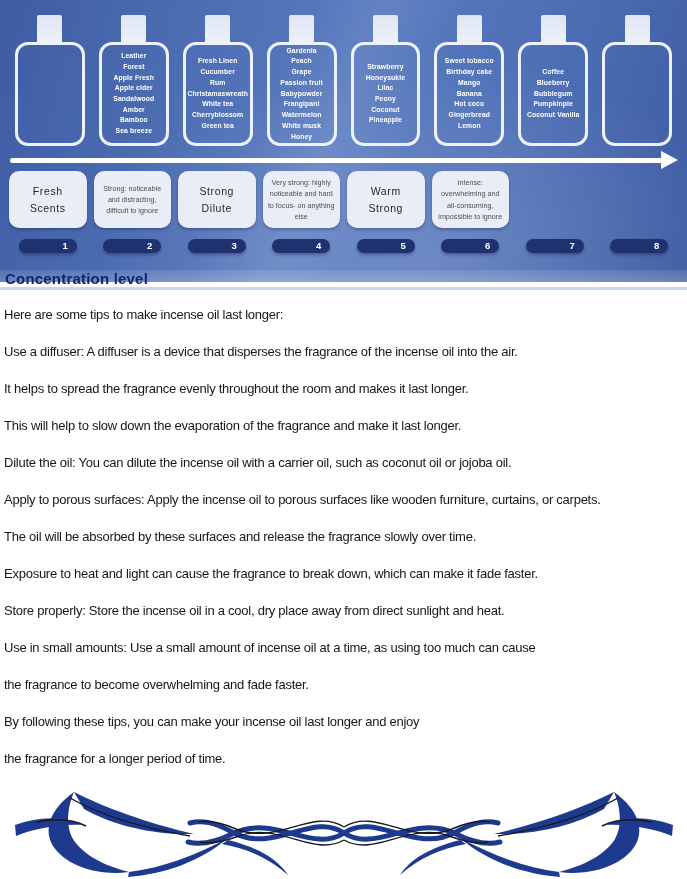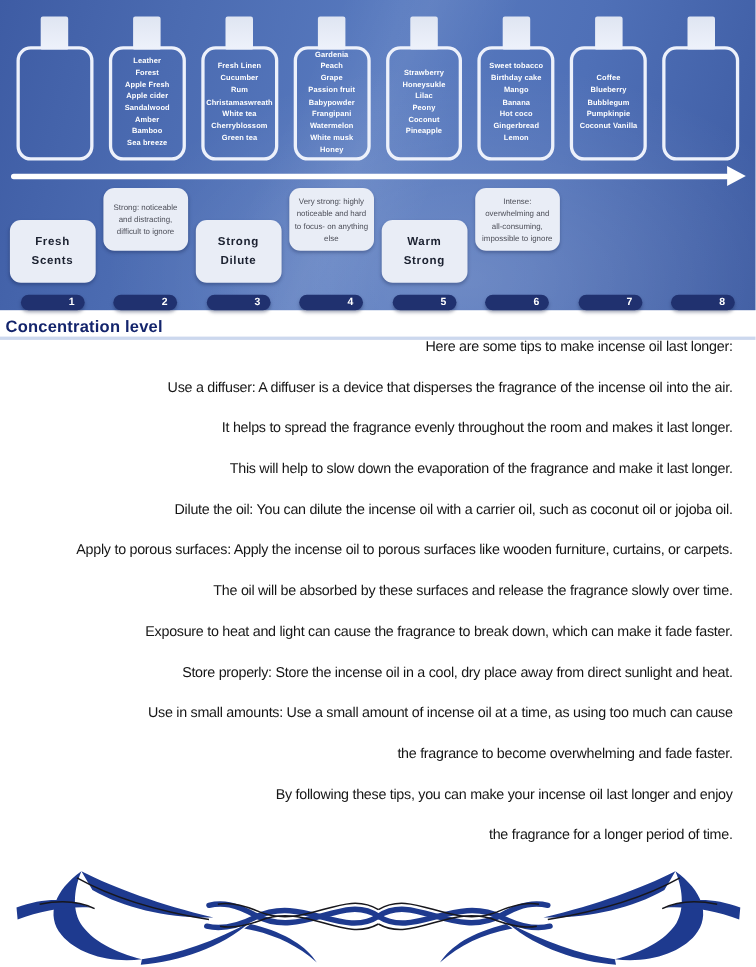--- a/index.html
+++ b/index.html
@@ -65,47 +65,47 @@
     gap: 7px; padding: 0 9px; margin-top: 4px;
   }
   .level-box {
     height: 57px; background: #e9edf6; border-radius: 10px;
     display: flex; align-items: center; justify-content: center;
     text-align: center; padding: 3px 5px;
     font-size: 7.2px; line-height: 1.55; color: #4c4e58;
     box-shadow: 0 2px 3px rgba(10, 20, 60, 0.28);
   }
   .level-box.em {
-    font-size: 10.5px; font-weight: bold; color: #1b2130; letter-spacing: 0.6px; margin-top: 29px;
+    font-size: 10.5px; font-weight: normal; color: #1b2130; letter-spacing: 0.6px;
   }
 
   .pills-row {
     display: grid; grid-template-columns: repeat(8, 1fr);
     gap: 7px; padding: 0 9px; margin-top: 11px;
   }
   .pill {
     width: 58px; height: 14px; margin: 0 auto;
     background: #20316f; border-radius: 7px;
     color: #ffffff; font-size: 9.5px; font-weight: bold;
     text-align: right; line-height: 14px; padding-right: 9px;
     box-shadow: 0 2px 3px rgba(10, 20, 60, 0.35);
   }
 
   .axis-strip {
-    margin-top: 7px; height: 20px;
+    margin-top: 17px; height: 20px;
     background: linear-gradient(to bottom, rgba(255,255,255,0.10), rgba(255,255,255,0.28));
     border-bottom: 3px solid #ccd8ee;
     display: flex; align-items: center; padding-left: 5px;
   }
   .axis-title {
     font-size: 15px; font-weight: bold; color: #13246c; letter-spacing: 0.2px;
   }
 
   
-  .tips { padding: 25px 21px 0; text-align: right; }
+  .tips { padding: 25px 4px 0; }
   .tip {
     margin: 0 0 21px; font-size: 13px; line-height: 16px;
     color: #161616; letter-spacing: -0.25px;
   }
 
   
   .flourish { text-align: center; margin-top: -4px; }
 </style>
 </head>
 <body>

